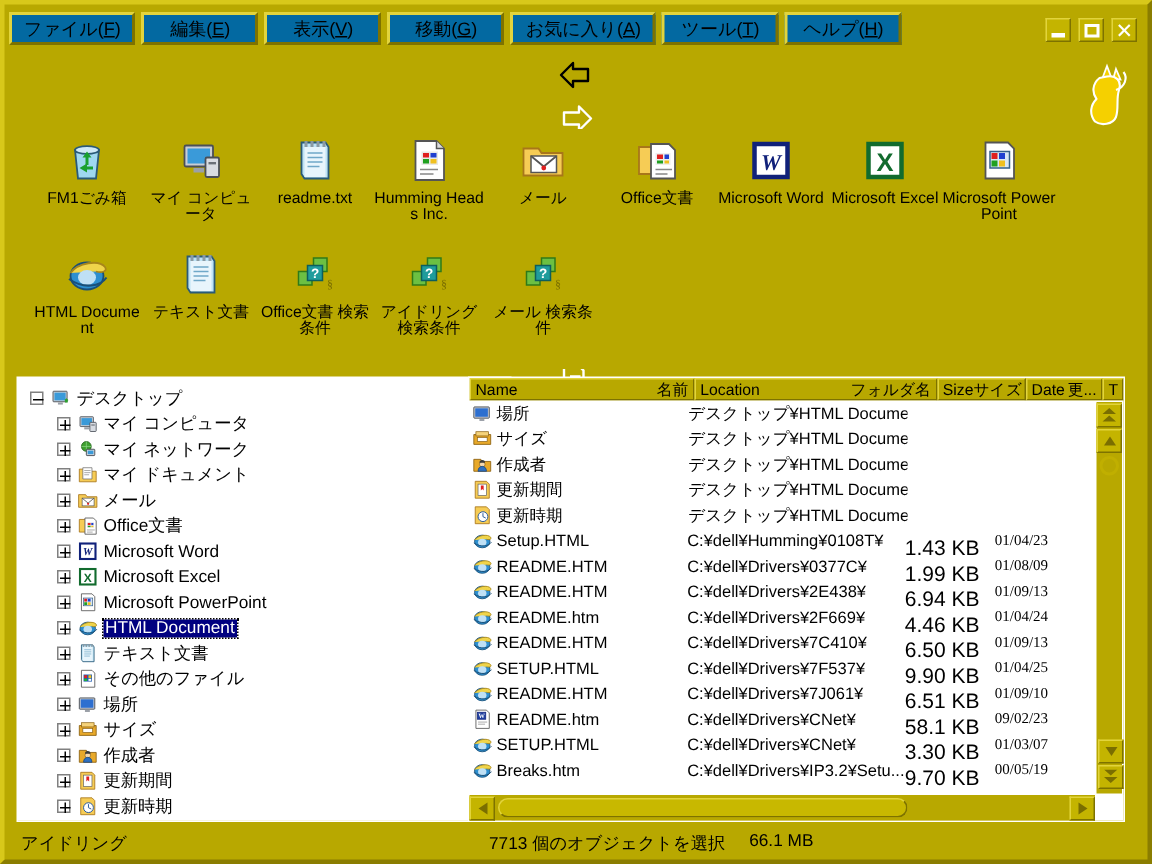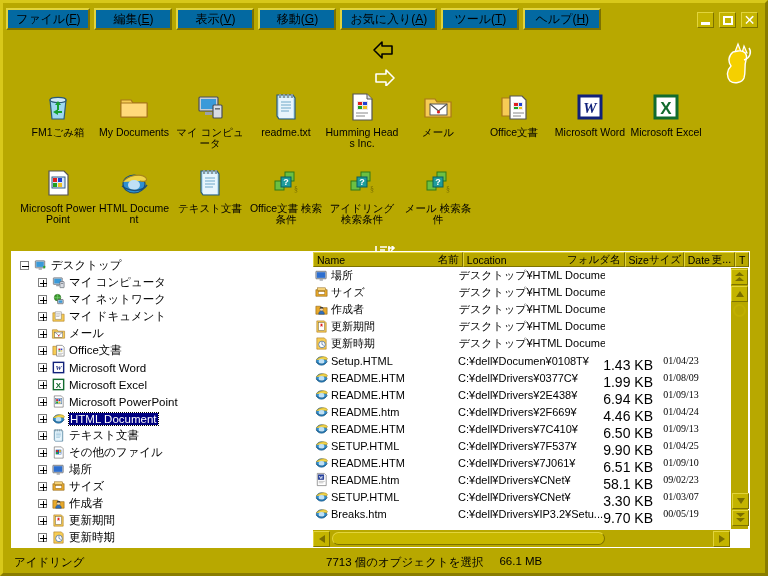--- a/index.html
+++ b/index.html
@@ -380,29 +380,20 @@
               <ellipse cx="16" cy="9" rx="8" ry="2.6" fill="#cfe9f7" stroke="#2a5a78" stroke-width="1.2"></ellipse>
               <path d="M13 14 l3-4 3 4 -2 0 0 5 -2 0 0-5z" fill="#18a030"></path>
               <path d="M11 21 l5 3 0-2 4 0 0-2 -4 0 0-2z" fill="#18a030"></path>
             </svg>
           </span>
           <span class="lbl">FM1ごみ箱</span>
         </div>
         <div class="deskicon">
           <span class="ibox">
             <svg width="32" height="32" viewBox="0 0 32 32">
-              <path d="M3 9 L13 9 L15 12 L29 12 L29 26 L3 26 Z" fill="#f6cc55" stroke="#a8761a" stroke-width="1.2"></path>
-              <path d="M3 12 L29 12 L29 26 L3 26 Z" fill="#ffd97a" stroke="#a8761a" stroke-width="1"></path>
-            </svg>
-          </span>
-          <span class="lbl">My Documents</span>
-        </div>
-        <div class="deskicon">
-          <span class="ibox">
-            <svg width="32" height="32" viewBox="0 0 32 32">
               <rect x="5" y="6" width="19" height="14" rx="1" fill="#c9cdd4" stroke="#4a4f58" stroke-width="1.2"></rect>
               <rect x="7" y="8" width="15" height="10" fill="#3a9ad9"></rect>
               <rect x="11" y="21" width="7" height="3" fill="#9ba0a8"></rect>
               <rect x="19" y="14" width="9" height="13" rx="1" fill="#d8dce2" stroke="#4a4f58" stroke-width="1.2"></rect>
               <rect x="21" y="17" width="5" height="1.6" fill="#6a7078"></rect>
             </svg>
           </span>
           <span class="lbl">マイ コンピュータ</span>
         </div>
         <div class="deskicon">
@@ -922,21 +913,21 @@
               <span class="ricon">
                 <svg width="15" height="15" viewBox="0 0 32 32">
                   <ellipse cx="16" cy="17" rx="11" ry="9" fill="#2d8fd0" stroke="#1a4f78" stroke-width="1.2"></ellipse>
                   <path d="M5 15 C10 8 24 6 28 11 C30 14 26 15 22 14" fill="#f0d44a" stroke="#a8861a" stroke-width="1.2"></path>
                   <ellipse cx="16" cy="18" rx="6" ry="5" fill="#bfe0f5"></ellipse>
                   <path d="M4 19 C14 26 25 24 29 18" fill="none" stroke="#1a4f78" stroke-width="1.4"></path>
                 </svg>
               </span>
               <span class="nm">Setup.HTML</span>
             </span>
-            <span class="lc-loc">C:¥dell¥Documen¥0108T¥</span>
+            <span class="lc-loc">C:¥dell¥Humming¥0108T¥</span>
             <span class="lc-size">1.43 KB</span>
             <span class="lc-date">01/04/23</span>
           </div>
           <div class="lrow">
             <span class="lc-name">
               <span class="ricon">
                 <svg width="15" height="15" viewBox="0 0 32 32">
                   <ellipse cx="16" cy="17" rx="11" ry="9" fill="#2d8fd0" stroke="#1a4f78" stroke-width="1.2"></ellipse>
                   <path d="M5 15 C10 8 24 6 28 11 C30 14 26 15 22 14" fill="#f0d44a" stroke="#a8861a" stroke-width="1.2"></path>
                   <ellipse cx="16" cy="18" rx="6" ry="5" fill="#bfe0f5"></ellipse>

